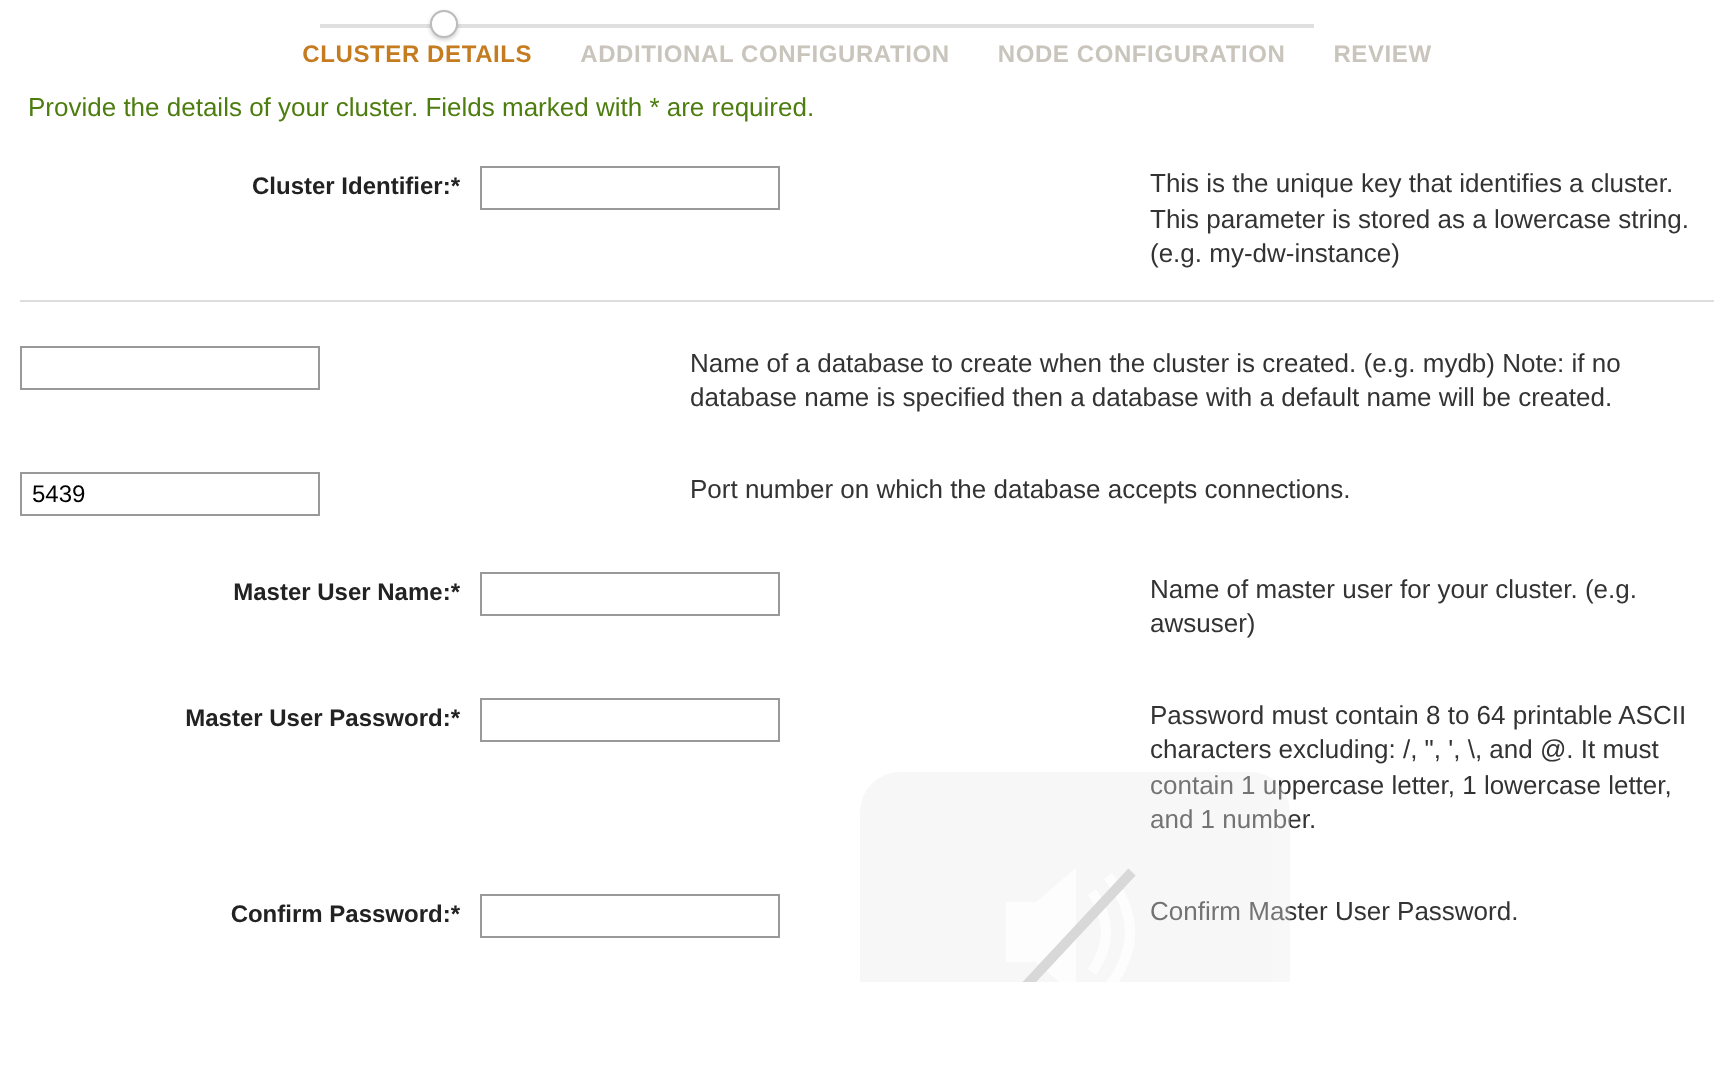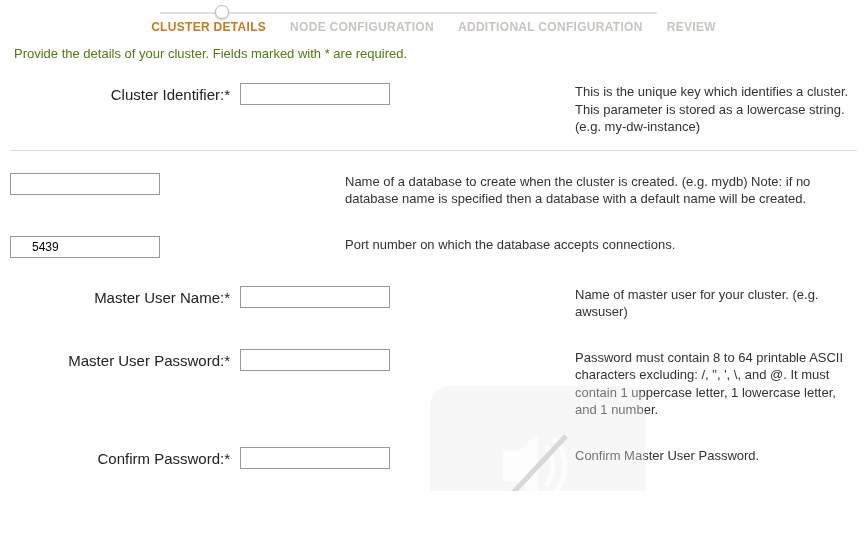--- a/index.html
+++ b/index.html
@@ -60,32 +60,32 @@
 hr.sep {
   border: none;
   border-top: 1px solid #ddd;
   margin: 8px 0 16px 0;
 }
 .label {
   width: 230px;
   text-align: right;
   padding-right: 10px;
   padding-top: 3px;
-  font-weight: normal;
-  font-size: 15px;
+  font-weight: bold;
+  font-size: 12px;
   color: #222;
 }
 .control {
   width: 160px;
 }
 .control input {
   width: 150px;
   height: 22px;
   border: 1px solid #999;
-  padding: 2px 21px;
+  padding: 2px 5px;
   font-size: 12px;
 }
 .help {
   flex: 1;
   padding-left: 175px;
   font-size: 13px;
   color: #333;
   line-height: 1.35;
 }
 .group2 .row { margin-bottom: 16px; }
@@ -106,33 +106,33 @@
 .watermark svg { opacity: 0.9; }
 .page-container { position: relative; }
 </style>
 </head>
 <body>
 <div class="page-container">
 
 <div class="stepper">
   <span class="knob"></span>
   <span class="step active">CLUSTER DETAILS</span>
+  <span class="step">ADDITIONAL CONFIGURATION</span>
   <span class="step">NODE CONFIGURATION</span>
-  <span class="step">ADDITIONAL CONFIGURATION</span>
   <span class="step">REVIEW</span>
 </div>
 
 <div class="intro">Provide the details of your cluster. Fields marked with * are required.</div>
 
 <div class="row">
   <div class="label">Cluster Identifier:*</div>
   <div class="control">
     <input type="text" value="" style="">
   </div>
-  <div class="help">This is the unique key which identifies a cluster. This parameter is stored as a lowercase string. (e.g. my-dw-instance)</div>
+  <div class="help">This is the unique key that identifies a cluster. This parameter is stored as a lowercase string. (e.g. my-dw-instance)</div>
 </div>
 
 <hr class="sep">
 
 <div class="group2">
 
 <div class="row">
   <div class="control">
     <input type="text" value="" style="">
   </div>

